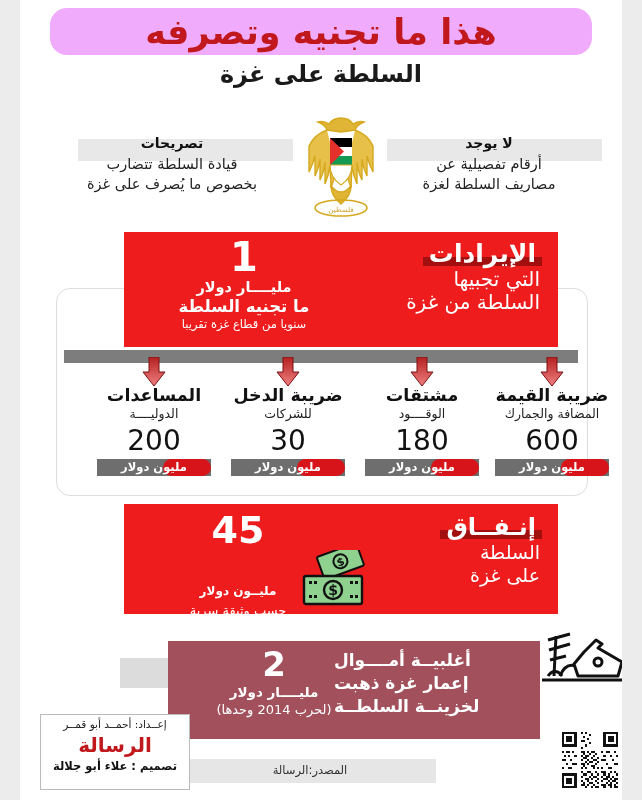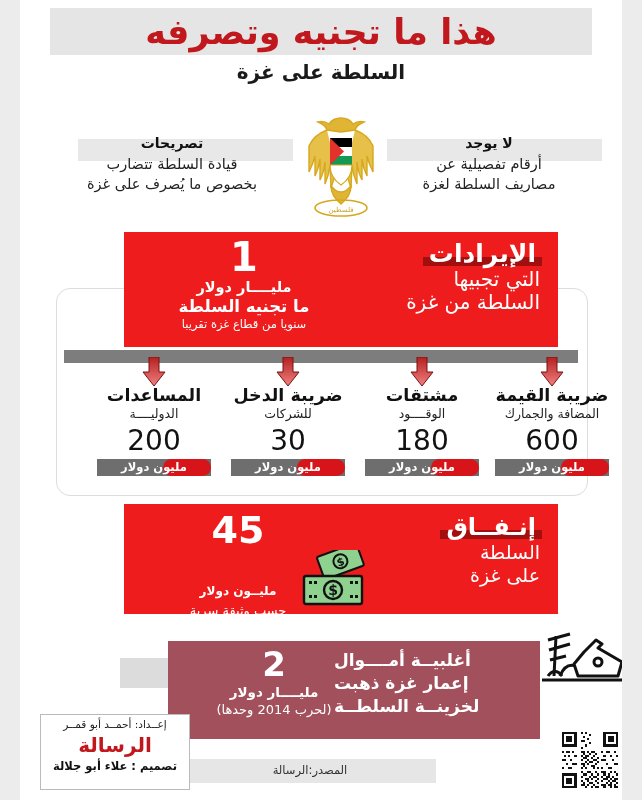--- a/index.html
+++ b/index.html
@@ -12,34 +12,35 @@
   }
   .page{
     position:absolute;left:20px;top:0;width:602px;height:800px;
     background:#ffffff;
     overflow:hidden;
   }
 
   
   .title-band{
     position:absolute;left:30px;top:8px;width:542px;height:47px;
-    background:#e5e5e5;
+    background:#f0abfc;
+    border-radius:17px;
   }
   .title-main{
     position:absolute;left:0;top:6px;width:542px;
     text-align:center;
     font-size:35px;font-weight:bold;color:#c0181c;
     letter-spacing:-1px;
     line-height:36px;
     direction:rtl;
   }
   .title-sub{
     position:absolute;left:30px;top:60px;width:542px;
     text-align:center;
-    font-size:20px;font-weight:bold;color:#1a1a1a;
+    font-size:24px;font-weight:bold;color:#1a1a1a;
     direction:rtl;
   }
 
   
   .emblem{
     position:absolute;left:281px;top:112px;width:80px;height:108px;
   }
 
   
   .stmt-band{

